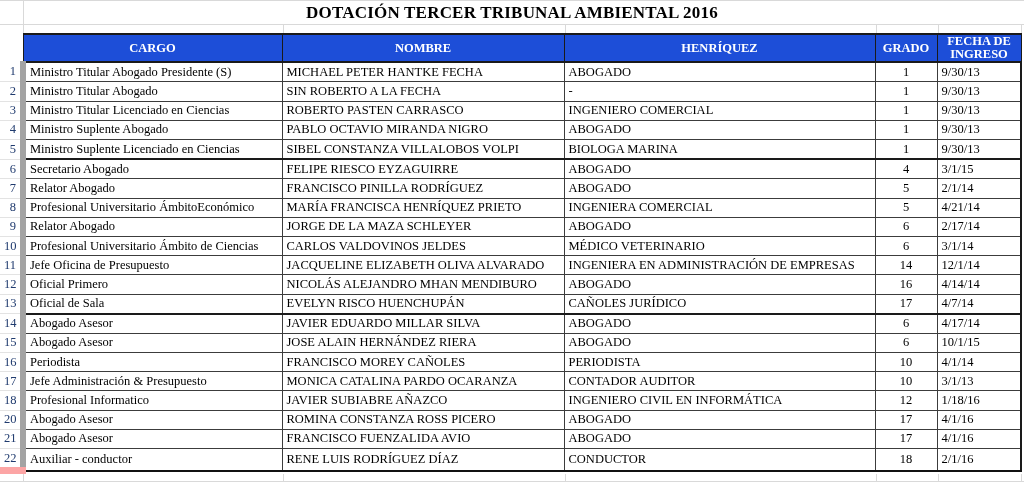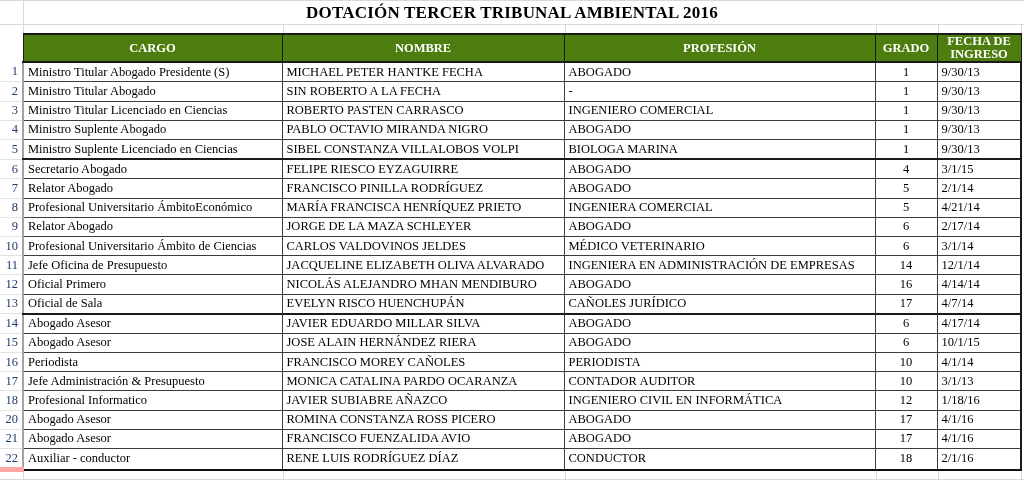--- a/index.html
+++ b/index.html
@@ -37,21 +37,21 @@
     font-size: 12.5px;
   }
   col.w-num { width: 23px; }
   col.w-cargo { width: 259px; }
   col.w-nombre { width: 282px; }
   col.w-profesion { width: 311px; }
   col.w-grado { width: 62px; }
   col.w-fecha { width: 84px; }
 
   thead th {
-    background: #4d7c0f;
+    background: #1d4ed8;
     color: #ffffff;
     font-weight: bold;
     font-size: 12.5px;
     text-align: center;
     vertical-align: middle;
     border: 1px solid #1a1a1a;
     border-top: 2px solid #1a1a1a;
     border-bottom: 2px solid #1a1a1a;
     height: 26px;
     line-height: 1.05;
@@ -71,27 +71,27 @@
     color: #000;
   }
   td.c-num {
     border: none;
     border-bottom: 1px solid #e3e3e3;
     text-align: right;
     padding-right: 4px;
     color: #1f3a6e;
     font-size: 12.5px;
   }
-  td.c-cargo { border-left: 2px solid #a3a3a3; }
+  td.c-cargo { border-left: 6px solid #a3a3a3; }
   td.c-fecha { border-right: 2px solid #1a1a1a; text-align: left; }
   td.c-grado { text-align: center; }
   tr.group-end td { border-bottom-width: 2px; border-bottom-color: #1a1a1a; }
   tr.group-end td.c-num { border-bottom: 1px solid #e3e3e3; }
   tr.last-row td { border-bottom: 2.5px solid #111; }
-  tr.last-row td.c-num { border-bottom: 5px solid #fca5a5; font-family: Liberation Serif, serif; }
+  tr.last-row td.c-num { border-bottom: 7px solid #fca5a5; font-family: Liberation Serif, serif; }
   
   .bottom-strip { height: 7px; position: relative; border-bottom: 1px solid #d9d9d9; }
   .bottom-strip .stub { position: absolute; top: 0; bottom: 0; width: 1px; background: #d9d9d9; }
 </style>
 </head>
 <body>
 
 <div class="sheet">
 
   <div class="title-row">
@@ -115,21 +115,21 @@
         <col class="w-nombre">
       <col class="w-profesion">
         <col class="w-grado">
         <col class="w-fecha">
     </colgroup>
     <thead>
       <tr>
         <th class="num-head"></th>
         <th>CARGO</th>
         <th>NOMBRE</th>
-        <th>PROFESIÓN</th>
+        <th>HENRÍQUEZ</th>
         <th>GRADO</th>
         <th>FECHA DE INGRESO</th>
       </tr>
     </thead>
     <tbody id="table-body">
         <tr>
           <td class="c-num">1</td>
           <td class="c-cargo">Ministro Titular Abogado Presidente (S)</td>
           <td class="c-nombre">MICHAEL PETER  HANTKE FECHA</td>
           <td class="c-profesion">ABOGADO</td>

